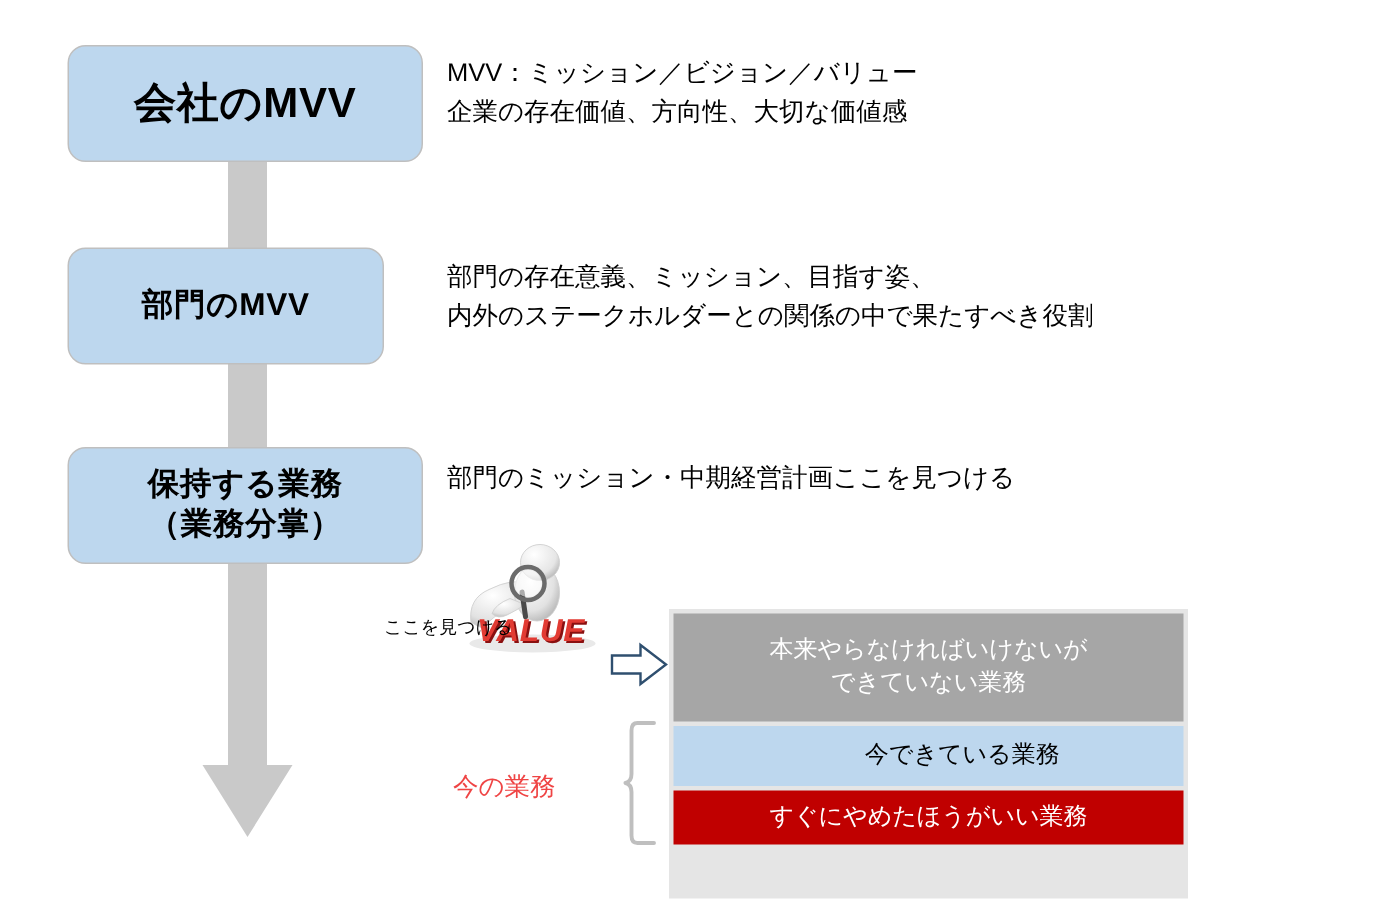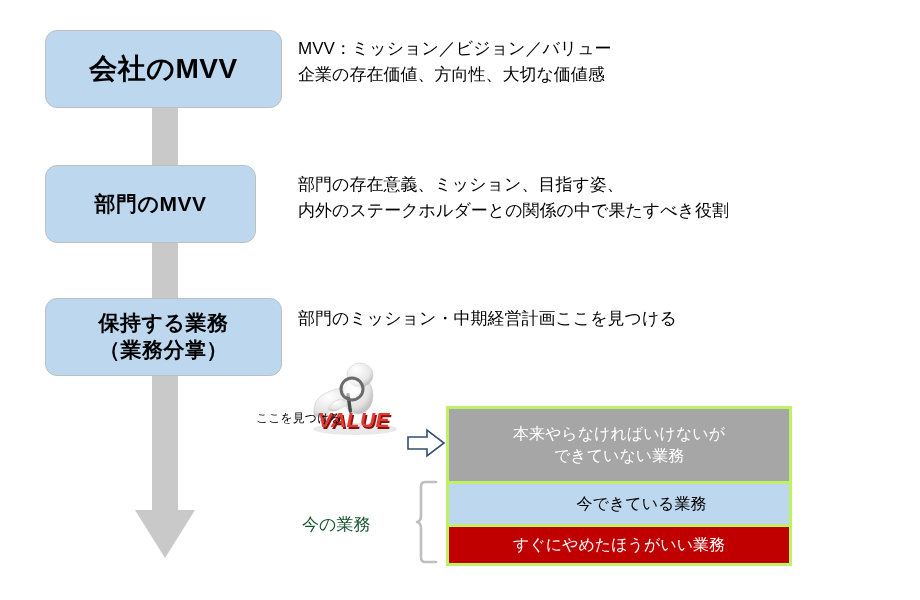--- a/index.html
+++ b/index.html
@@ -51,38 +51,38 @@
 
   
   #find-label{
     position:absolute;left:256px;top:410px;
     font-size:12px;color:#000;white-space:nowrap;
   }
   .outline-arrow{position:absolute;left:406px;top:427px;width:40px;height:32px;}
 
   
   .bars-frame{
-    position:absolute;left:446px;top:406px;width:346px;height:160px;
-    background:#bef264;box-sizing:border-box;
+    position:absolute;left:446px;top:406px;width:346px;height:193px;
+    background:#e5e5e5;box-sizing:border-box;
   }
   .bar{
     position:absolute;left:3px;width:340px;box-sizing:border-box;
     display:flex;align-items:center;justify-content:center;text-align:center;
     font-size:16px;line-height:1.35;
   }
   #bar-gray{top:3px;height:72px;background:#A6A6A6;color:#ffffff;}
   #bar-blue{top:78px;height:40px;background:#BDD7EE;color:#000000;padding-left:45px;}
   #bar-red{top:121px;height:36px;background:#C00000;color:#ffffff;}
   .bar .bl{display:block;}
 
   
   .bracket{position:absolute;left:412px;top:480px;width:26px;height:84px;}
   #now-label{
     position:absolute;left:302px;top:513px;
-    font-size:17px;color:#14532d;white-space:nowrap;
+    font-size:17px;color:#ef4444;white-space:nowrap;
   }
 </style>
 </head>
 <body>
 
 <div id="stage">
 
   <div class="down-arrow">
     <svg width="90" height="470" viewBox="0 0 90 470" xmlns="http://www.w3.org/2000/svg">
       <polygon points="32,0 58,0 58,410 75,410 45,458 15,410 32,410" fill="#C9C9C9"></polygon>

